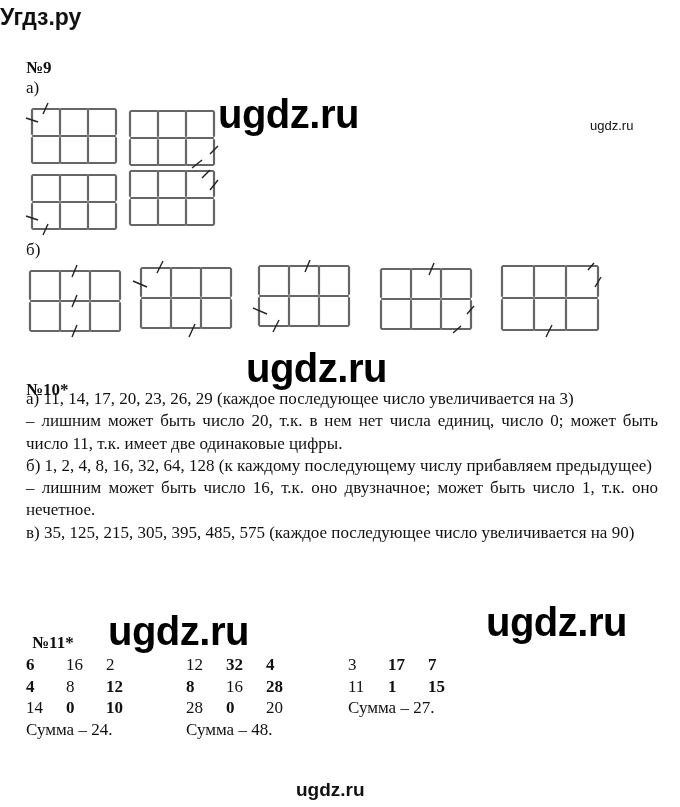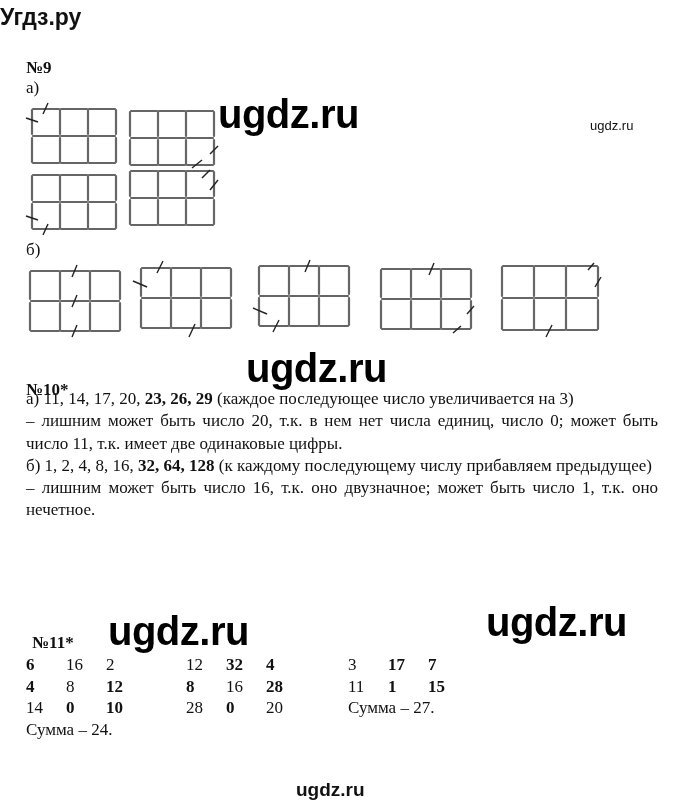--- a/index.html
+++ b/index.html
@@ -22,21 +22,21 @@
     }
     svg.grid { position: absolute; overflow: visible; }
     svg.grid line.m { stroke: #666; stroke-width: 2.2; stroke-linecap: round; }
     svg.grid line.c { stroke: #222; stroke-width: 1.4; }
     .text-block {
       position: absolute; left: 26px; width: 632px;
       font-family: "Liberation Serif", serif; font-size: 17px; line-height: 22.3px;
       text-align: justify; color: #111;
     }
     .text-block p { margin: 0; }
-    .text-block b { font-weight: bold; margin-top: 19px; }
+    .text-block b { font-weight: normal; margin-top: 19px; }
     .mat { position: absolute; font-family: "Liberation Serif", serif; font-size: 17px; line-height: 21.5px; }
     .mat .row { display: flex; }
     .mat .cell { display: inline-block; }
     .mat .cell.bold { font-weight: bold; }
     .mat .sum { white-space: nowrap; text-align: right; }
   </style>
 </head>
 <body>
 
 <div class="site-title">Угдз.ру</div>
@@ -264,20 +264,21 @@
 </svg>
 
 <div class="wm-big" style="left:246px; top:348px;">ugdz.ru</div>
 <div class="task-title" style="left:26px; top:380px;">№10*</div>
 
 <div class="text-block" style="top:388px;">
   <p><span>а)  11, 14, 17, 20, </span><b>23, 26, 29</b><span> (каждое последующее число увеличивается на 3)</span></p>
   <p>– лишним может быть число 20, т.к. в нем нет числа единиц, число 0; может быть число 11, т.к. имеет две одинаковые цифры.</p>
   <p><span>б) 1, 2, 4, 8, 16, </span><b>32, 64, 128</b><span> (к каждому последующему числу прибавляем предыдущее)</span></p>
   <p>– лишним может быть число 16, т.к. оно двузначное; может быть число 1, т.к. оно нечетное.</p>
+  <p><span>в) 35, 125, 215, 305, </span><b>395, 485, 575</b><span> (каждое последующее число увеличивается на 90)</span></p>
 </div>
 
 <div class="wm-big" style="left:108px; top:611px;">ugdz.ru</div>
 <div class="wm-big" style="left:486px; top:602px;">ugdz.ru</div>
 <div class="task-title" style="left:32px; top:633px;">№11*</div>
 
 <div class="mat" style="left:26px; top:654px;">
   <div class="row">
       <span class="cell bold" style="width:40px">6</span>
       <span class="cell" style="width:40px">16</span>
@@ -305,20 +306,21 @@
   <div class="row">
       <span class="cell bold" style="width:40px">8</span>
       <span class="cell" style="width:40px">16</span>
       <span class="cell bold" style="width:40px">28</span>
     </div>
   <div class="row">
       <span class="cell" style="width:40px">28</span>
       <span class="cell bold" style="width:40px">0</span>
       <span class="cell" style="width:40px">20</span>
     </div>
+  <div class="row sum">Сумма – 48.</div>
 </div>
 
 <div class="mat" style="left:348px; top:654px;">
   <div class="row">
       <span class="cell" style="width:40px">3</span>
       <span class="cell bold" style="width:40px">17</span>
       <span class="cell bold" style="width:40px">7</span>
     </div>
   <div class="row">
       <span class="cell" style="width:40px">11</span>

